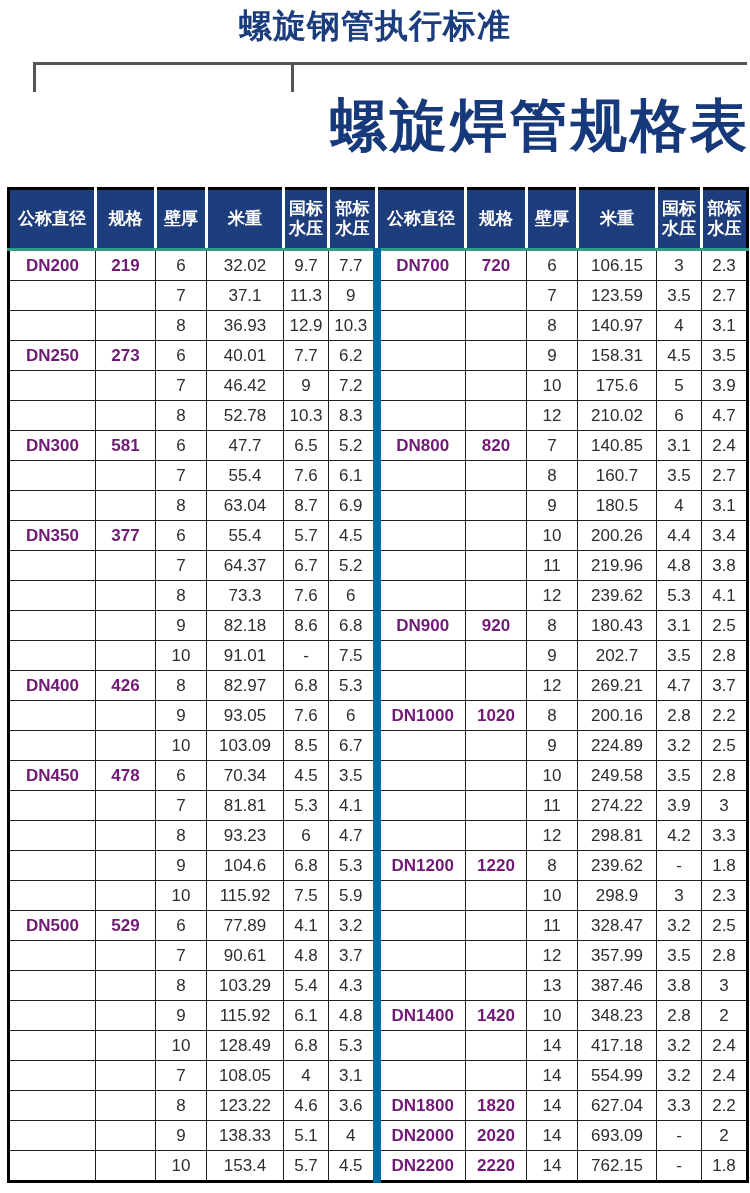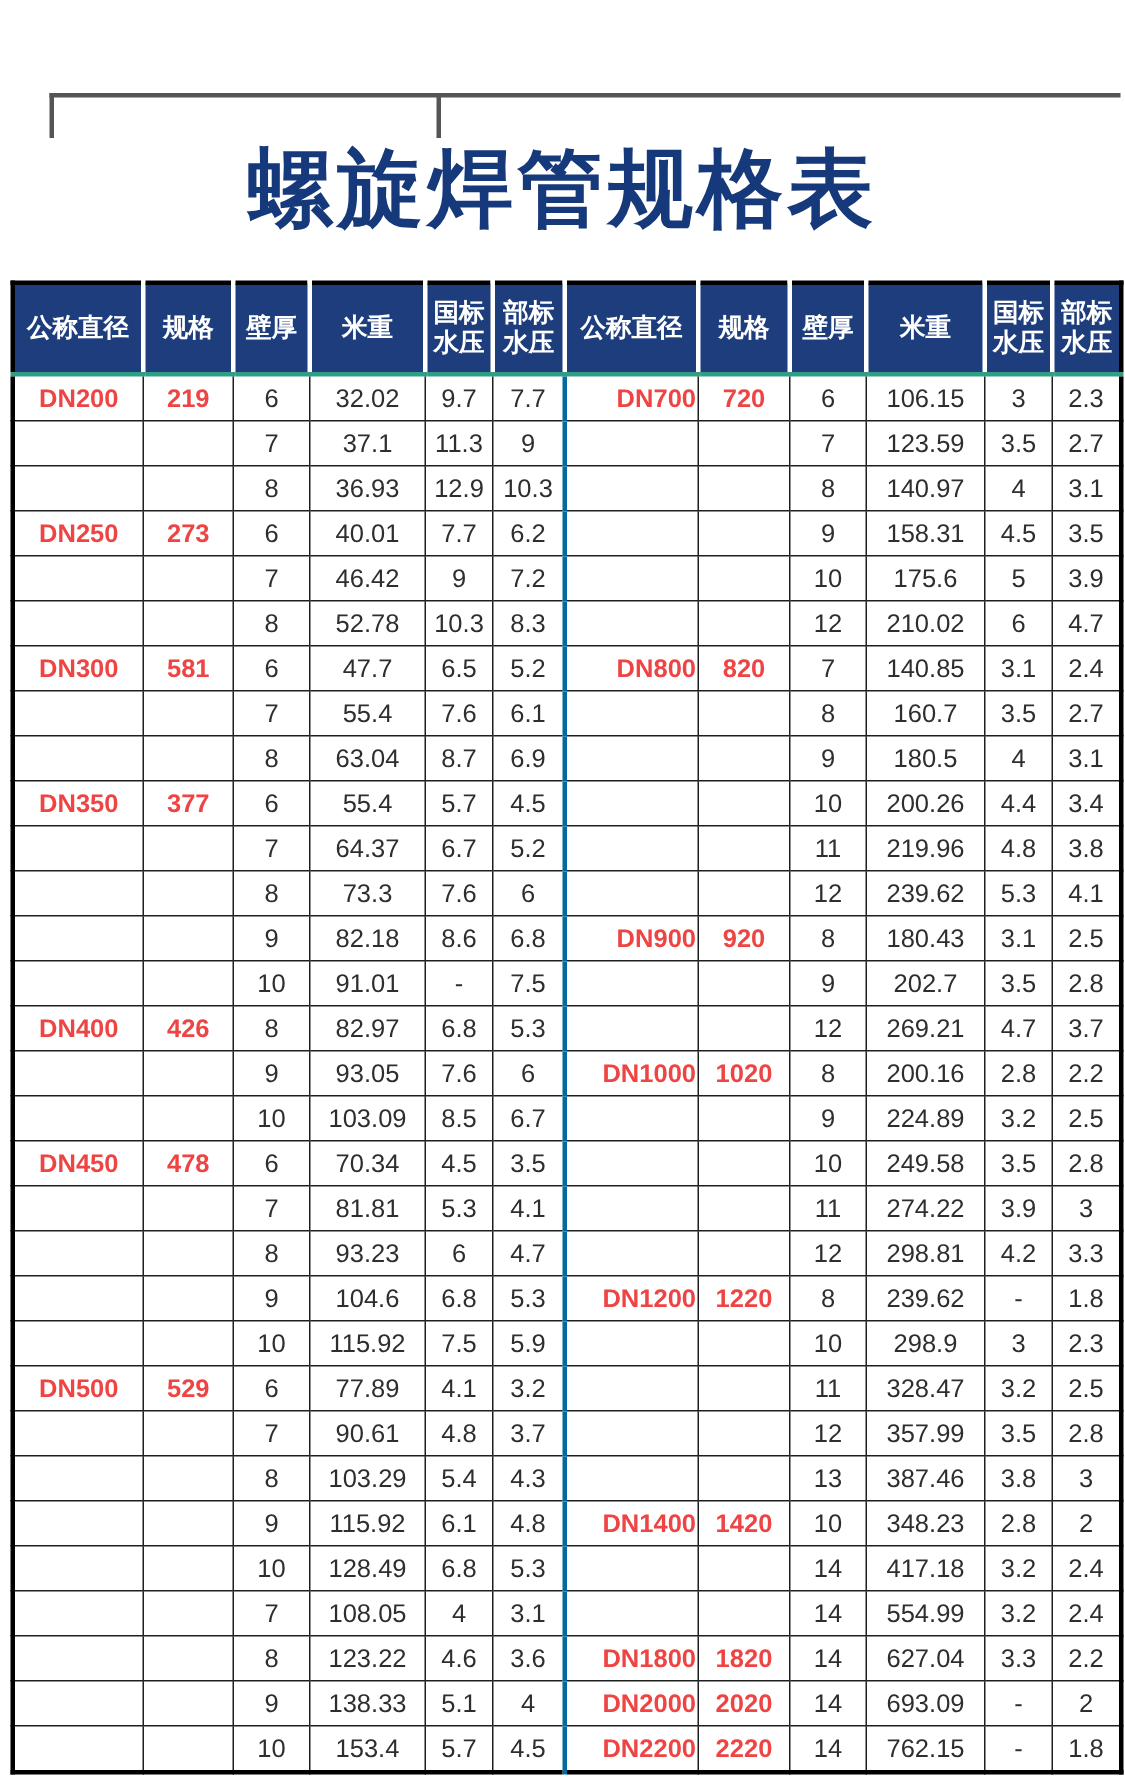--- a/index.html
+++ b/index.html
@@ -10,43 +10,44 @@
   .top-title{position:absolute;top:4px;left:0;width:100%;text-align:center;
              font-size:33px;font-weight:bold;color:#1c3d7d;letter-spacing:1px;}
 
   
   .cut-box{position:absolute;top:62px;left:33px;width:714px;height:33px;}
   .cut-box .h-line{position:absolute;top:0;left:0;width:100%;height:0;border-top:3px solid #555;}
   .cut-box .v-stub{position:absolute;top:0;width:0;height:30px;border-left:3px solid #555;}
   .cut-box .v1{left:0;}
   .cut-box .v2{left:258px;}
 
-  .main-title{position:absolute;top:88px;left:0;width:100%;text-align:center;
+  .main-title{position:absolute;top:88px;left:0;width:100%;text-align:right;
               font-size:57px;font-weight:bold;color:#16397b;letter-spacing:3px;}
 
   table.spec{position:absolute;top:187px;left:7px;width:739px;
              border-collapse:collapse;table-layout:fixed;
              border:3px solid #000;}
   th{background:#1e3d7c;color:#ffffff;font-size:17px;font-weight:bold;
      height:58px;padding:0 1px;line-height:1.2;vertical-align:middle;text-align:center;
      border-right:3px solid #fff;border-bottom:3px solid #2f9e85;}
   th:last-child{border-right:none;}
   th.half-start{border-left:3px solid #dcdcdc;}
   td{border:1px solid #1f1f1f;font-size:17px;height:29px;padding:0 1px;
      text-align:center;vertical-align:middle;color:#2e2e2e;background:#fff;
      white-space:nowrap;overflow:hidden;}
-  td.bold{font-weight:bold;color:#ef4444;margin-left:40px;}
-  td.half-start{border-left:3px solid #0369a1;text-align:right;}
+  td.bold{font-weight:bold;color:#701a75;margin-left:40px;}
+  td.half-start{border-left:8px solid #0369a1;}
   tr:last-child td.dash{border-bottom:3px dashed #111;}
 </style>
 </head>
 <body>
 
 <div class="page">
 
+  <div class="top-title">螺旋钢管执行标准</div>
 
   <div class="cut-box">
     <div class="h-line"></div>
     <div class="v-stub v1"></div>
     <div class="v-stub v2"></div>
   </div>
 
   <div class="main-title">螺旋焊管规格表</div>
 
   <table class="spec">

